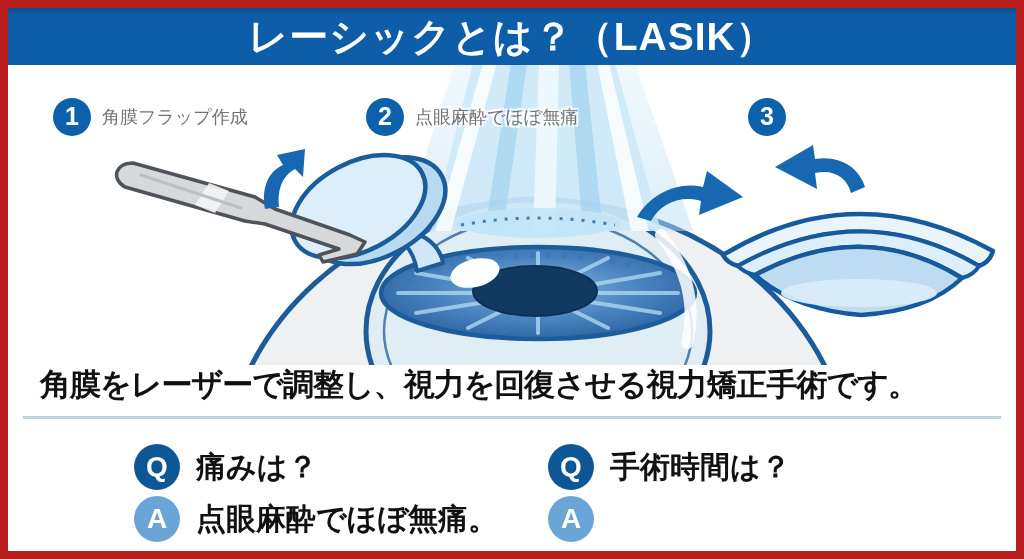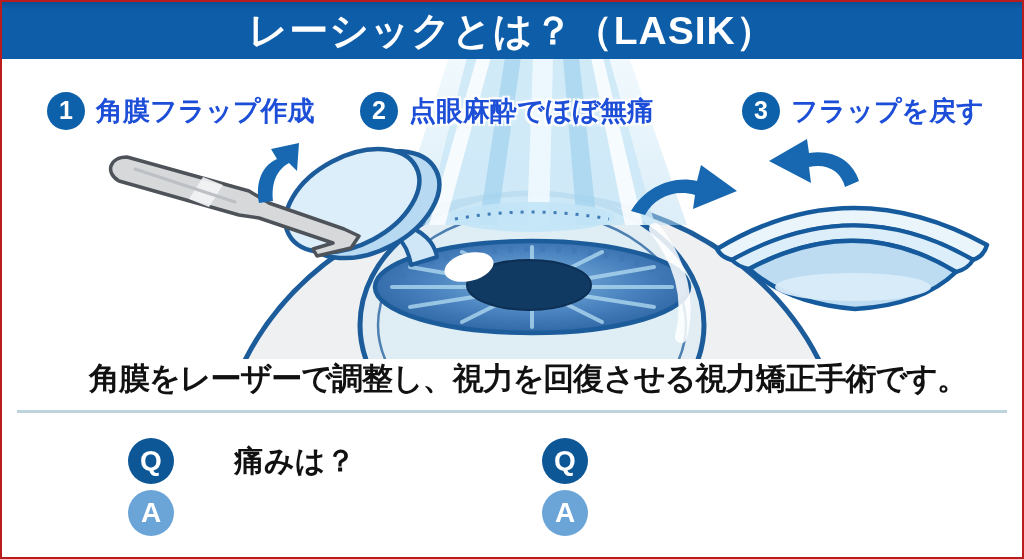--- a/index.html
+++ b/index.html
@@ -1,19 +1,19 @@
 <!DOCTYPE html>
 <html><head>
 <meta charset="utf-8">
 <style>
   * { margin:0; padding:0; box-sizing:border-box; }
   body { background:#888; font-family:"Liberation Sans","DejaVu Sans",sans-serif; }
   .frame {
     position:relative; width:1024px; height:559px;
-    background:#ffffff; border:2px solid #b91c1c; overflow:hidden;
+    background:#ffffff; border:8px solid #b91c1c; overflow:hidden;
   }
   .header {
     position:absolute; top:0; left:0; right:0; height:57px;
     background:linear-gradient(#0a4f97 0%, #0e5da9 14%);
     display:flex; align-items:center; justify-content:center; z-index:5;
   }
   .header h1 {
     color:#ffffff; font-size:39px; font-weight:bold; letter-spacing:1px;
   }
   .illustration {
@@ -24,42 +24,42 @@
     position:absolute; top:90px; display:flex; align-items:center; gap:11px;
   }
   .step-1 { left:45px; } .step-2 { left:358px; } .step-3 { left:740px; }
   .step-num {
     width:38px; height:38px; border-radius:50%; background:#0d60aa;
     color:#fff; font-size:25px; font-weight:bold;
     display:flex; align-items:center; justify-content:center; flex:0 0 auto;
     padding-bottom:2px;
   }
   .step-label {
-    font-size:27px; font-weight:bold; color:#1d4ed8; white-space:nowrap;
+    font-size:18px; font-weight:normal; color:#737373; white-space:nowrap;
     text-shadow:-2px -2px 0 #fff, 2px -2px 0 #fff, -2px 2px 0 #fff, 2px 2px 0 #fff, 0 0 6px #fff;
   }
   .description {
-    position:absolute; top:356px; left:0; right:0; text-align:center;
+    position:absolute; top:356px; left:0; right:0; text-align:left;
     font-size:31px; font-weight:bold; color:#111; z-index:3; letter-spacing:-1px;padding-left:32px;
   }
   .divider {
     position:absolute; top:408px; left:15px; right:15px; height:3px;
     background:#bfd3dd; z-index:3;
   }
   .qa-col { position:absolute; top:436px; z-index:3; }
   .qa-col-left { left:126px; } .qa-col-right { left:540px; }
   .qa-row { display:flex; align-items:center; gap:16px; margin-bottom:6px; }
   .qa-circle {
     width:46px; height:46px; border-radius:50%;
     color:#fff; font-size:28px; font-weight:bold;
     display:flex; align-items:center; justify-content:center; flex:0 0 auto;
   }
   .q-circle { background:#0d5797; }
   .a-circle { background:#6ba4d7; }
-  .qa-text { font-size:30px; font-weight:bold; color:#111; white-space:nowrap;margin-left:44px; }
+  .qa-text { font-size:30px; font-weight:bold; color:#111; white-space:nowrap; }
 </style>
 </head>
 <body>
 
 <div class="frame">
 
   <div class="header">
     <h1>レーシックとは？（LASIK）</h1>
   </div>
 
@@ -148,40 +148,41 @@
     <div class="step step-1">
       <div class="step-num">1</div>
       <div class="step-label">角膜フラップ作成</div>
     </div>
     <div class="step step-2">
       <div class="step-num">2</div>
       <div class="step-label">点眼麻酔でほぼ無痛</div>
     </div>
     <div class="step step-3">
       <div class="step-num">3</div>
-      <div class="step-label">フラップを戻す</div>
     </div>
   </div>
 
   <div class="description">角膜をレーザーで調整し、視力を回復させる視力矯正手術です。</div>
 
   <div class="divider"></div>
 
   <div class="qa-col qa-col-left">
     <div class="qa-row">
       <div class="qa-circle q-circle">Q</div>
       <div class="qa-text">痛みは？</div>
     </div>
     <div class="qa-row">
       <div class="qa-circle a-circle">A</div>
+      <div class="qa-text">点眼麻酔でほぼ無痛。</div>
     </div>
   </div>
 
   <div class="qa-col qa-col-right">
     <div class="qa-row">
       <div class="qa-circle q-circle">Q</div>
+      <div class="qa-text">手術時間は？</div>
     </div>
     <div class="qa-row">
       <div class="qa-circle a-circle">A</div>
     </div>
   </div>
 
 </div>
 
 </body></html>

